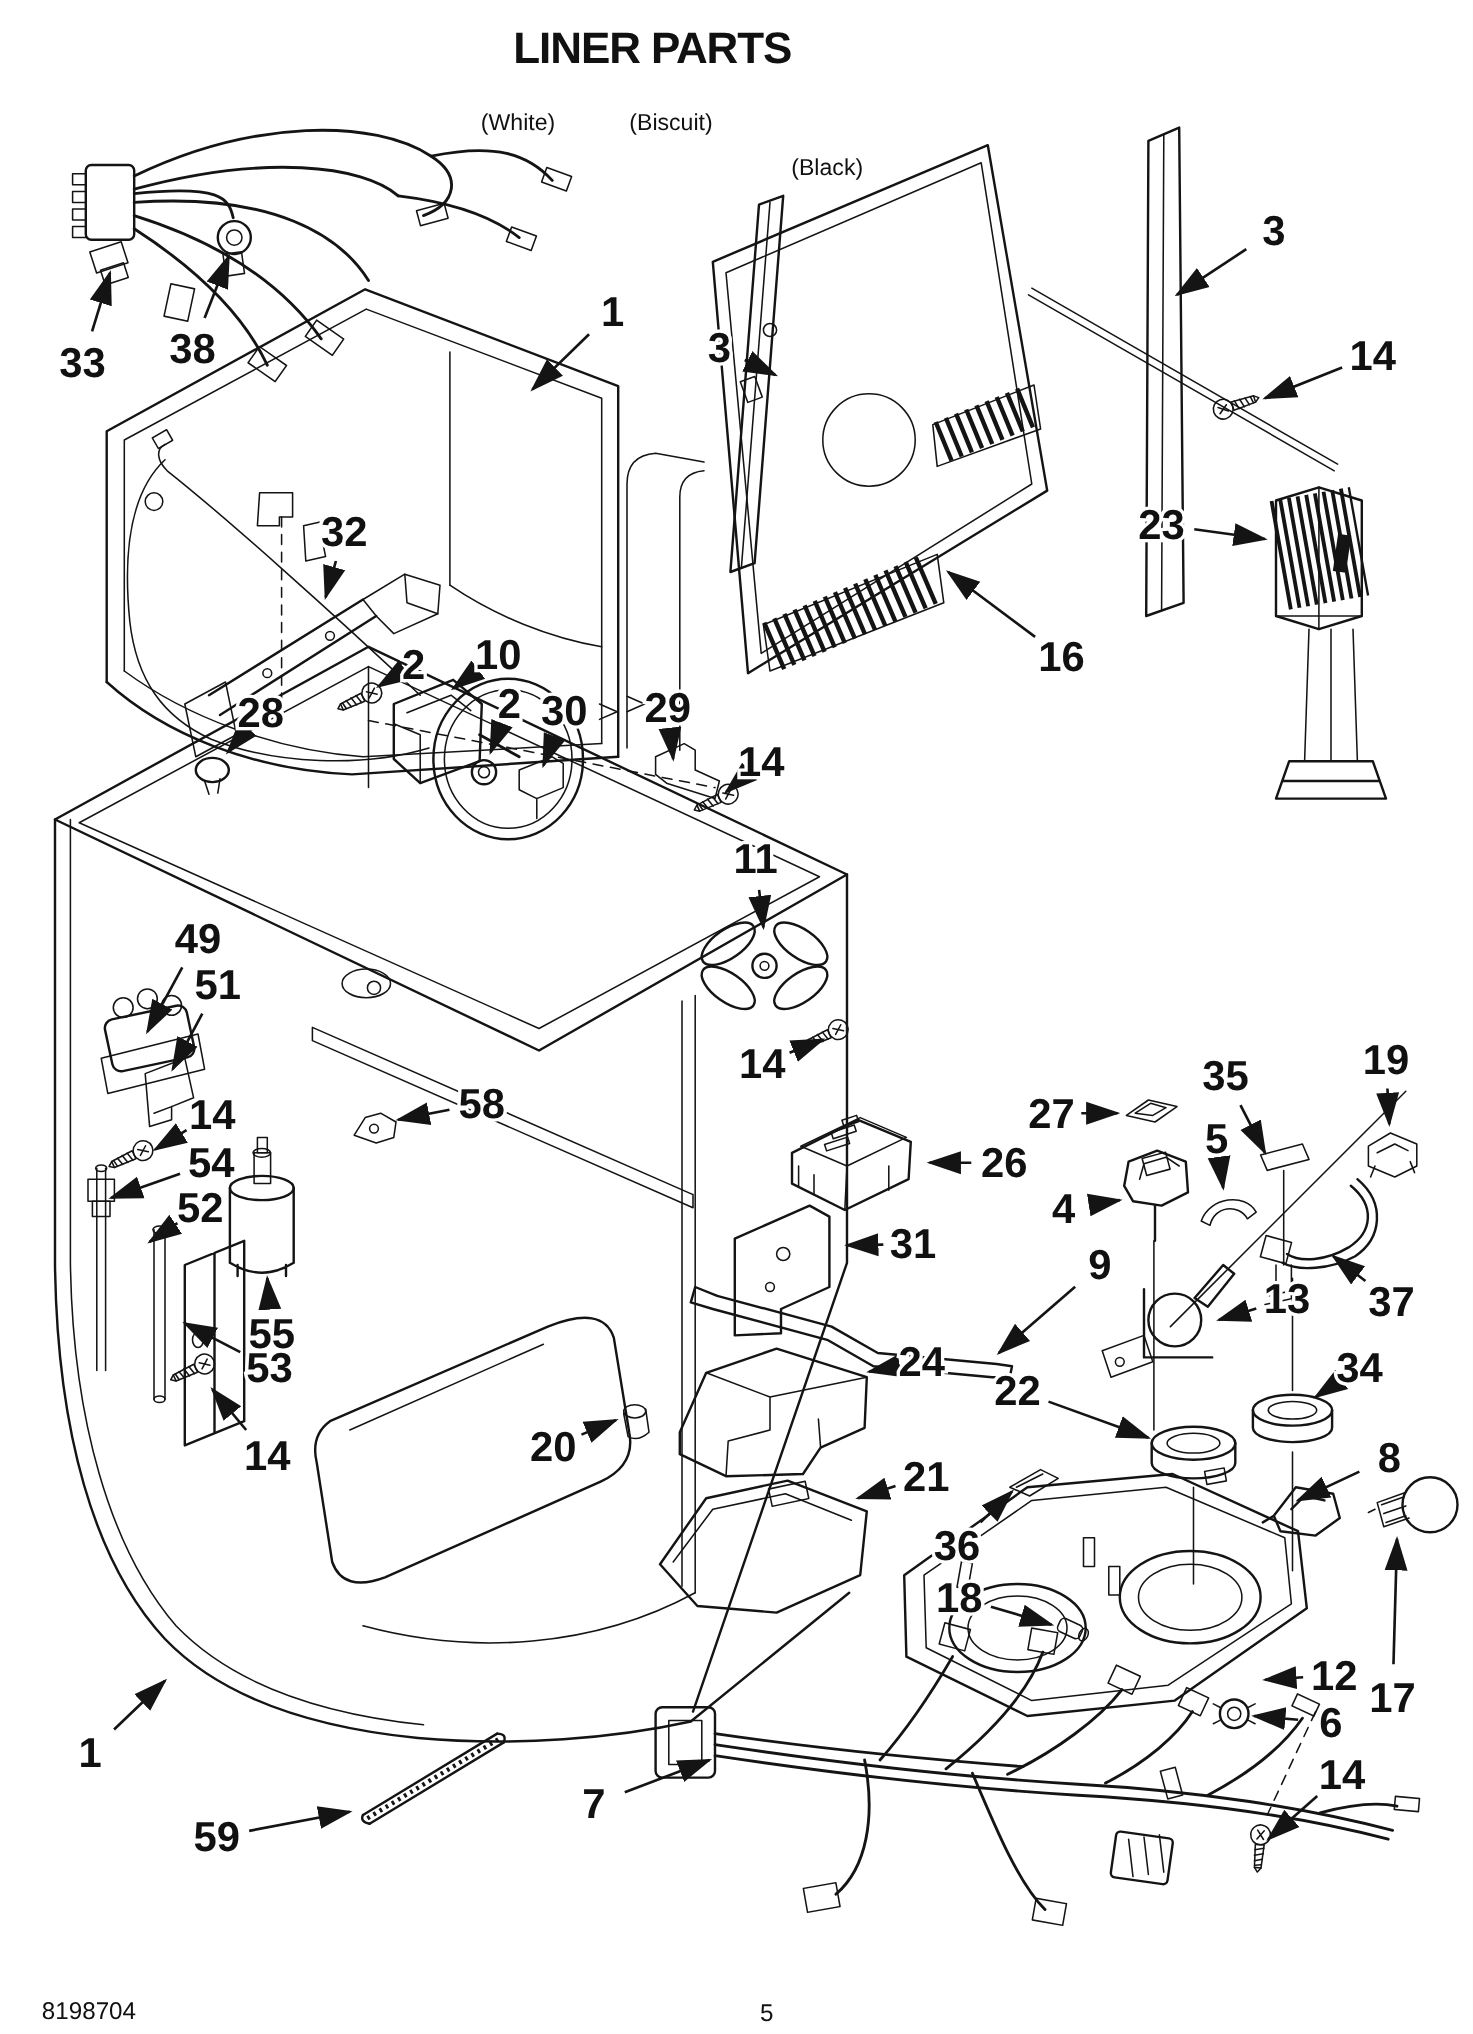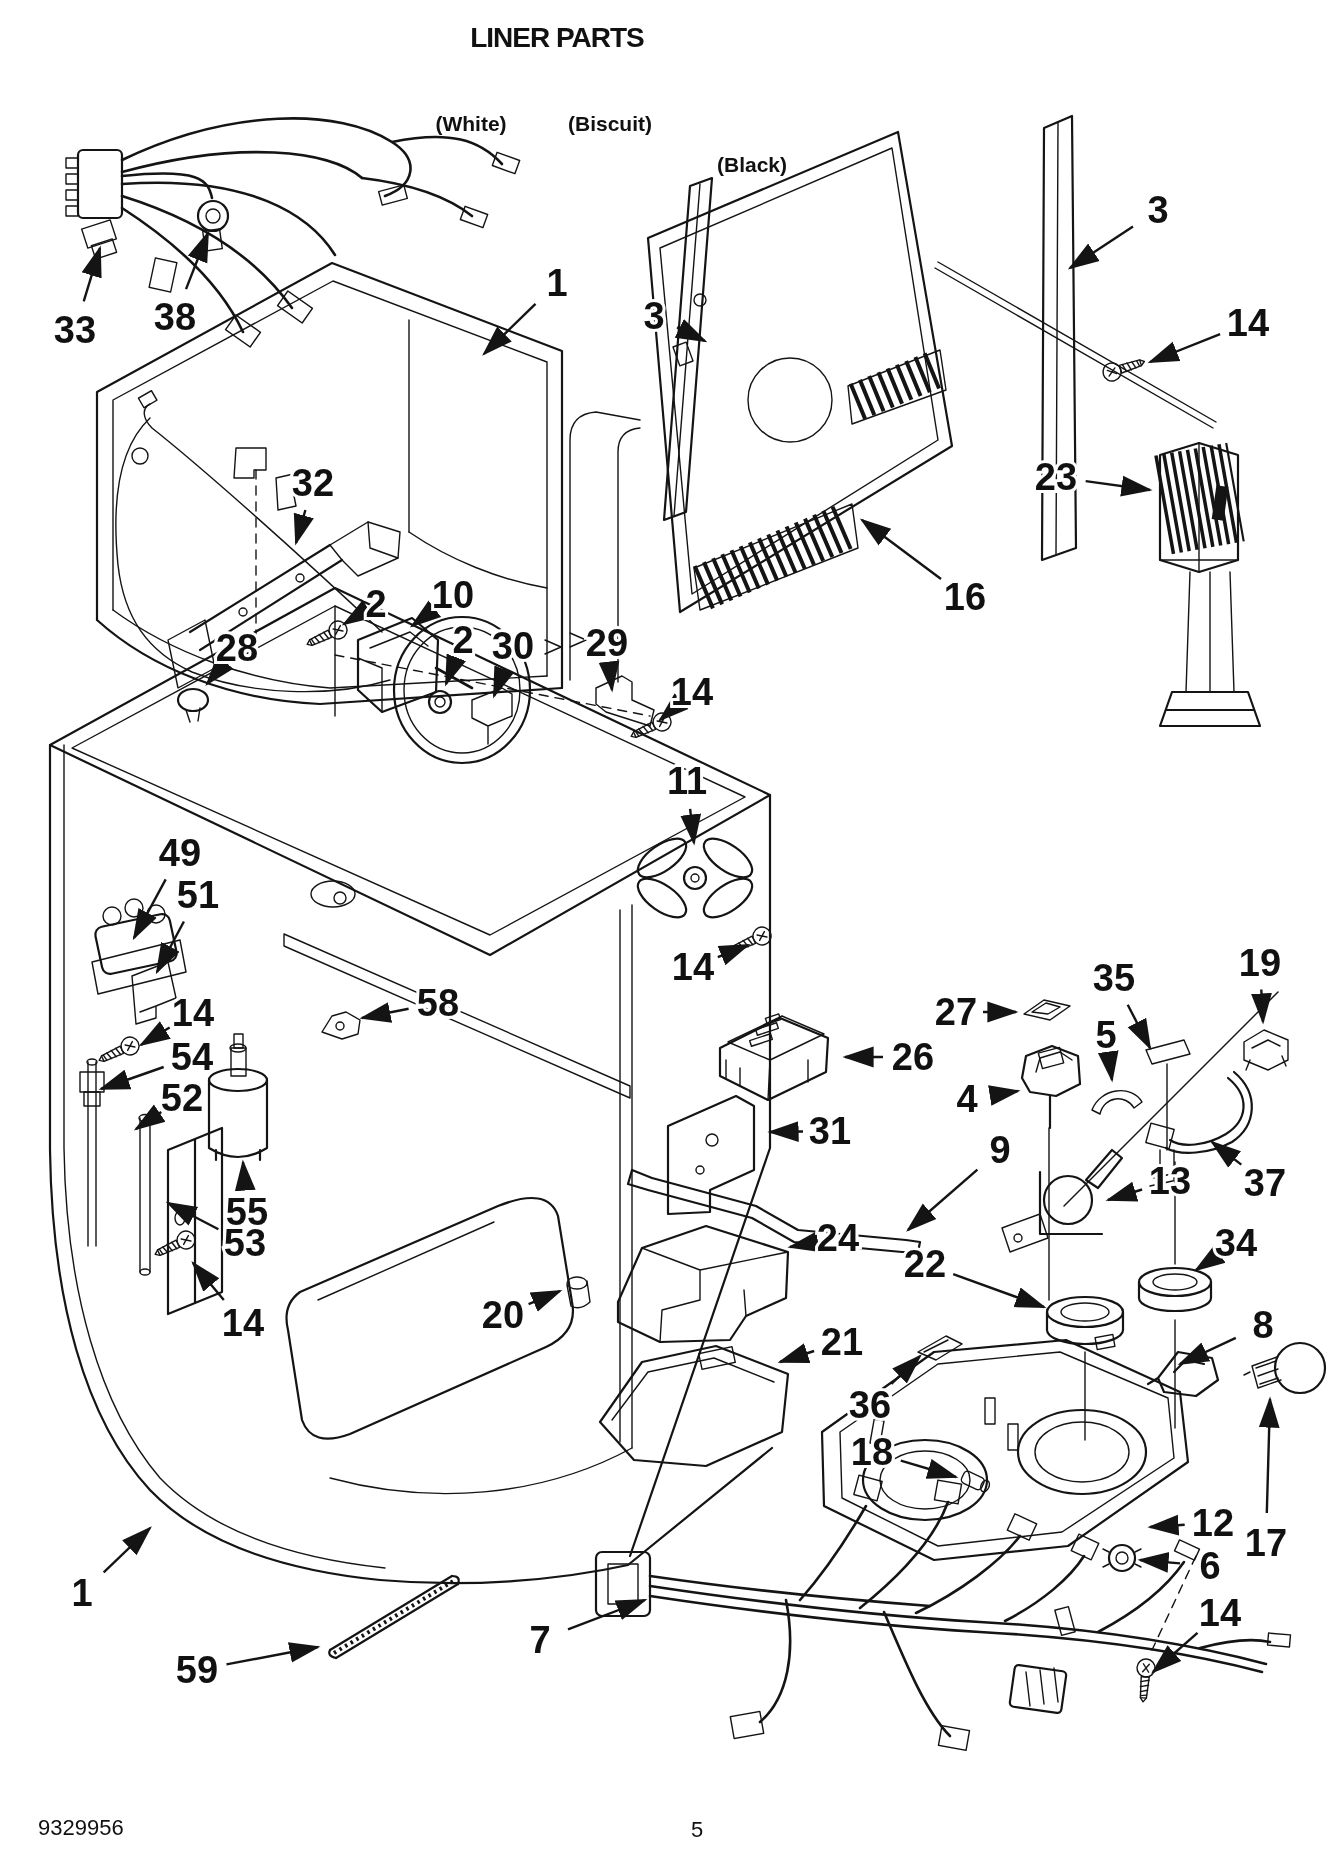--- a/index.html
+++ b/index.html
@@ -1,21 +1,21 @@
 <!DOCTYPE html>
 <html><head>
 <meta charset="utf-8">
 <style>
   html,body{margin:0;padding:0;background:#e8e8e8;}
   .page{position:relative;width:1339px;height:1849px;background:#ffffff;overflow:hidden;
         font-family:"Liberation Sans",sans-serif;color:#111;}
   .hdr{position:absolute;text-align:center;white-space:nowrap;}
-  #title{left:0;top:22px;width:1114px;font-size:28px;font-weight:700;letter-spacing:-1px;}
+  #title{left:0;top:22px;width:1114px;font-size:40px;font-weight:700;letter-spacing:-1px;padding-left:36px;}
   #models{left:0;top:74px;width:1154px;font-size:21px;font-weight:700;}
-  .variant{position:absolute;top:112px;font-size:21px;font-weight:700;text-align:center;}
+  .variant{position:absolute;top:100px;font-size:21px;font-weight:400;text-align:center;}
   #var-white{left:411px;width:120px;}
   #var-biscuit{left:550px;width:120px;}
   #var-black{left:692px;width:120px;margin-top:41px;}
   .ftr{position:absolute;font-size:22px;}
   #docnum{left:38px;top:1815px;}
   #pagenum{left:662px;top:1817px;width:70px;text-align:center;}
   svg{position:absolute;left:0;top:0;}
   .s2{stroke:#141414;stroke-width:2.2;fill:none;stroke-linecap:round;stroke-linejoin:round;}
   .s1{stroke:#141414;stroke-width:1.4;fill:none;stroke-linecap:round;stroke-linejoin:round;}
   .sw{stroke:#141414;stroke-width:2.6;fill:none;stroke-linecap:round;stroke-linejoin:round;}
@@ -502,15 +502,15 @@
           <line x1="226.5" y1="1664.4" x2="318" y2="1647" class="leader" marker-end="url(#ah)"></line>
           <text x="197" y="1683" class="callout-num">59</text>
         </g>
         <g>
           <line x1="103.7" y1="1572.3" x2="150" y2="1528" class="leader" marker-end="url(#ah)"></line>
           <text x="82" y="1606" class="callout-num">1</text>
         </g>
       </g>
   </svg>
 
-  <div class="ftr" id="docnum">9329956</div>
+  <div class="ftr" id="docnum">8198704</div>
   <div class="ftr" id="pagenum">5</div>
 </div>
 
 </body></html>

